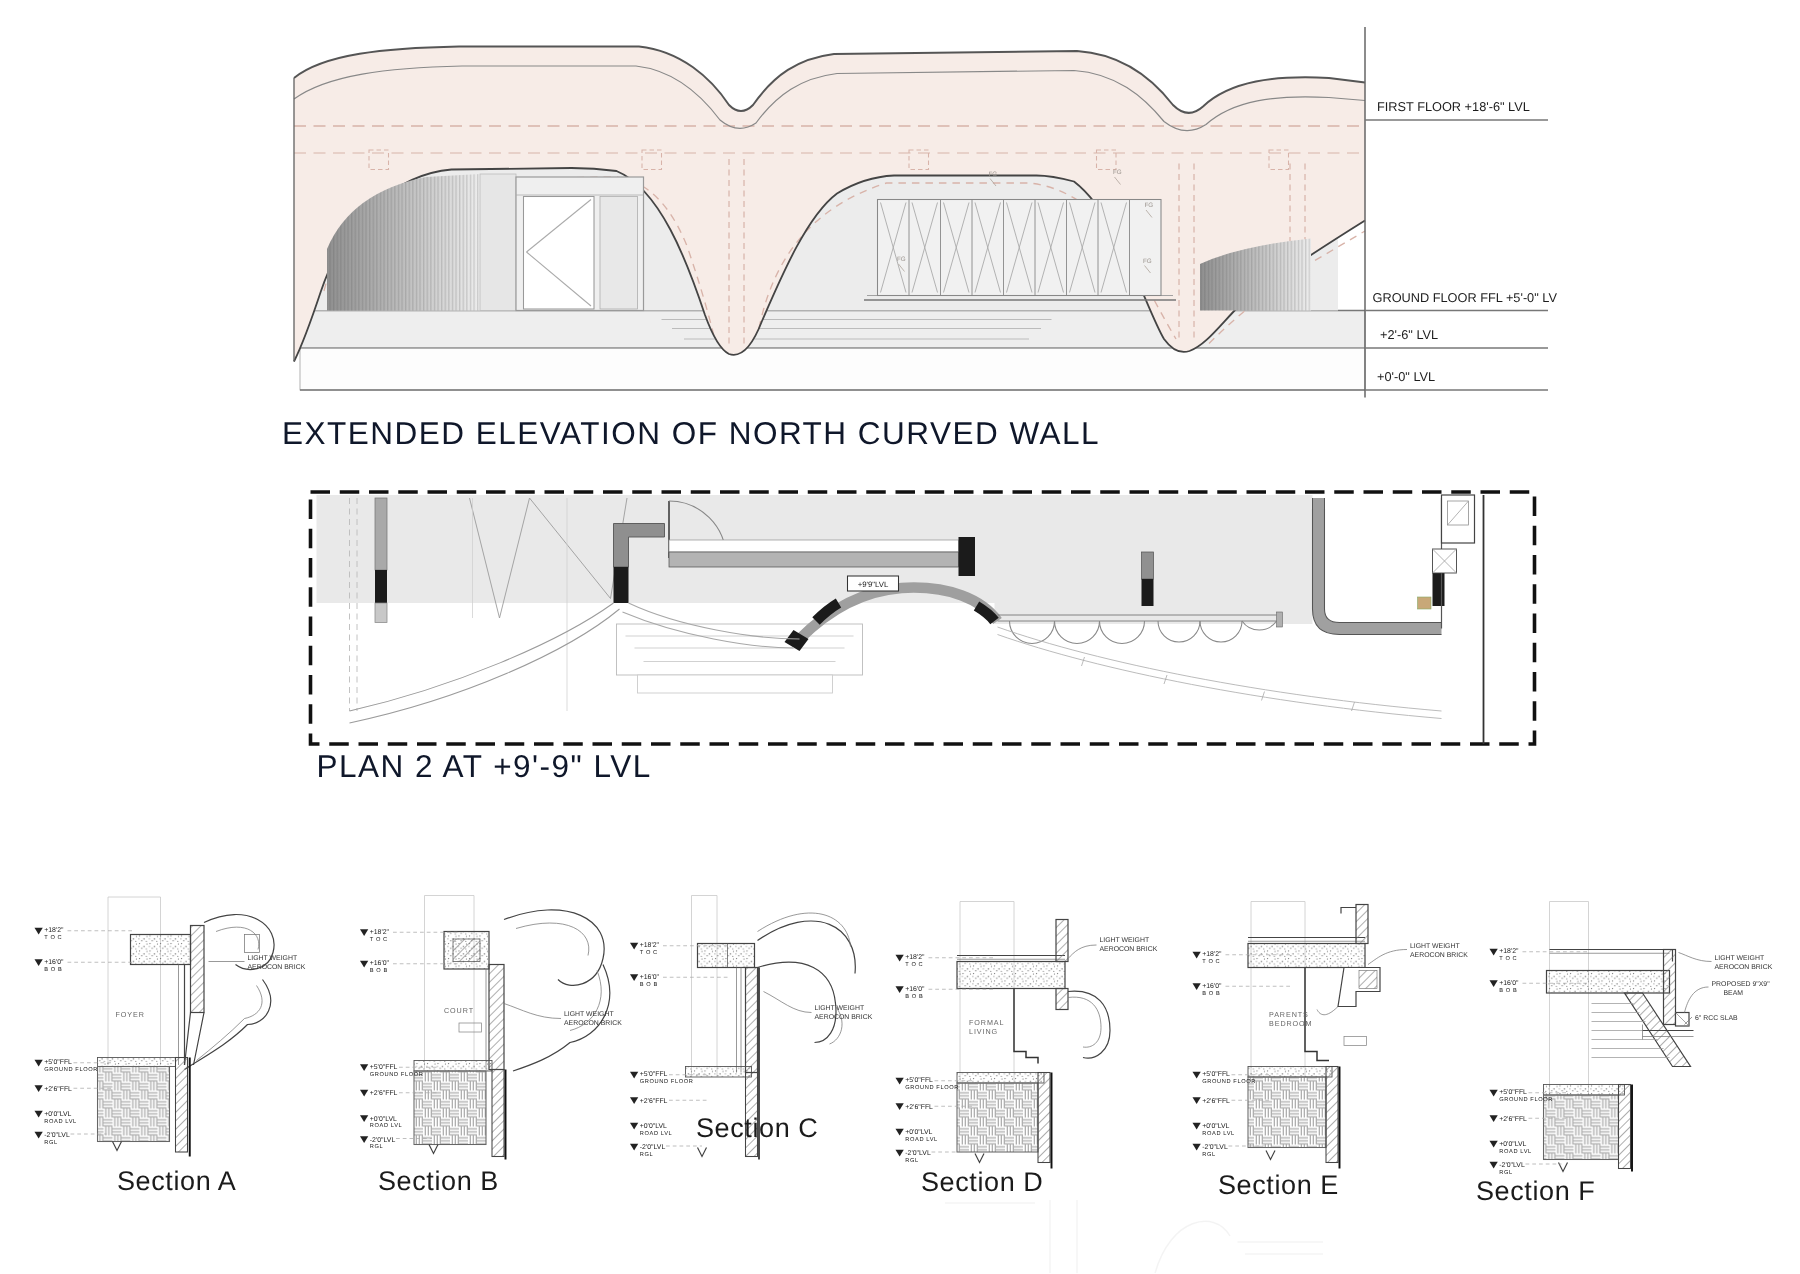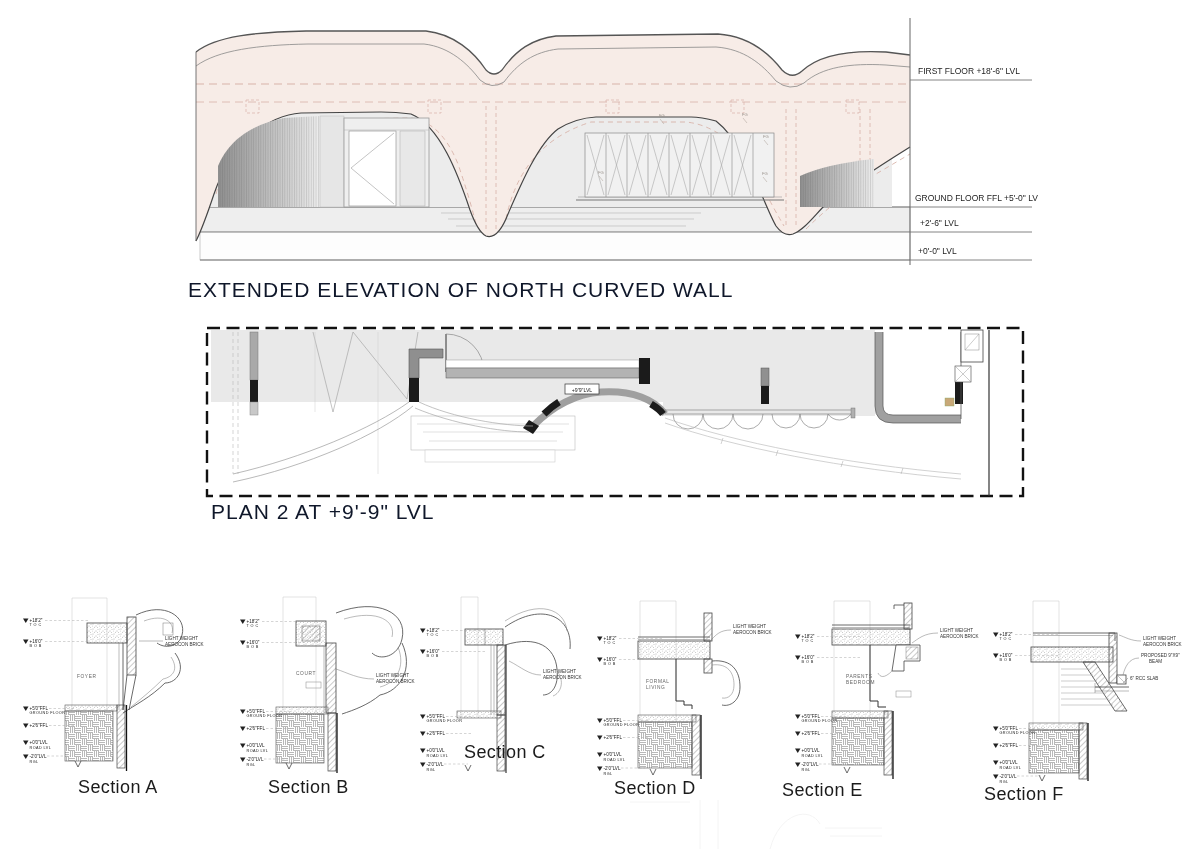--- a/index.html
+++ b/index.html
@@ -651,24 +651,24 @@
     <text x="6.5" y="34" class="lv">+0'0"LVL</text>
     <text x="6.5" y="38.5" class="lvs">ROAD LVL</text>
     <path d="M0,44.5 L5.5,44.5 L2.75,49 Z" fill="#222"></path>
     <text x="6.5" y="48" class="lv">-2'0"LVL</text>
     <text x="6.5" y="52.5" class="lvs">RGL</text>
     <path d="M24,46 L48,46" class="ldr"></path>
   </g>
 </svg>
 
 <div class="abs sec-title" style="left:78px;top:777px">Section A</div>
-<div class="abs sec-title" style="left:268px;top:777px">Section B</div>
+<div class="abs sec-title" style="left:252px;top:777px">Section B</div>
 <div class="abs sec-title" style="left:464px;top:742px">Section C</div>
 <div class="abs sec-title" style="left:614px;top:778px">Section D</div>
-<div class="abs sec-title" style="left:782px;top:780px">Section E</div>
+<div class="abs sec-title" style="left:812px;top:780px">Section E</div>
 <div class="abs sec-title" style="left:984px;top:784px">Section F</div>
 
 <svg class="abs" style="left:620px;top:798px;opacity:.05" width="280" height="51" viewBox="0 0 280 51">
   <path d="M10,4 L70,4 M80,2 L80,51 M98,2 L98,51" stroke="#333" fill="none" stroke-width="1"></path>
   <path d="M150,51 C160,14 190,8 200,26" stroke="#333" fill="none" stroke-width="1"></path>
   <line x1="205" y1="30" x2="262" y2="30" stroke="#333" stroke-width="1"></line>
   <line x1="210" y1="38" x2="262" y2="38" stroke="#333" stroke-width="1"></line>
 </svg>
 
 </body></html>

